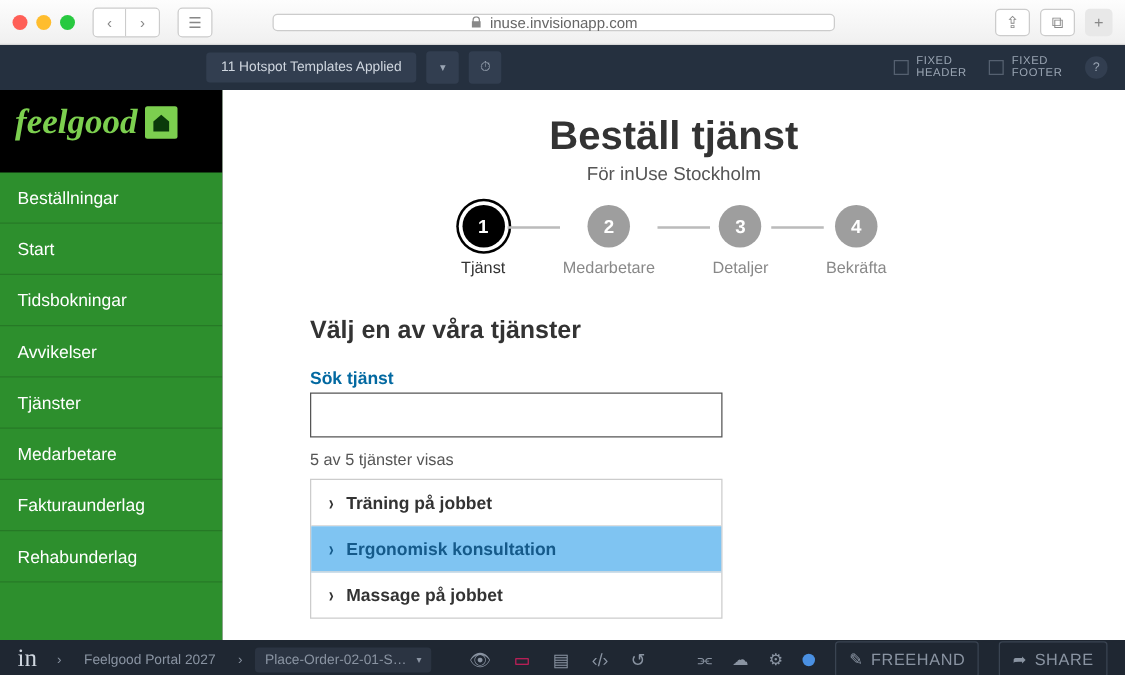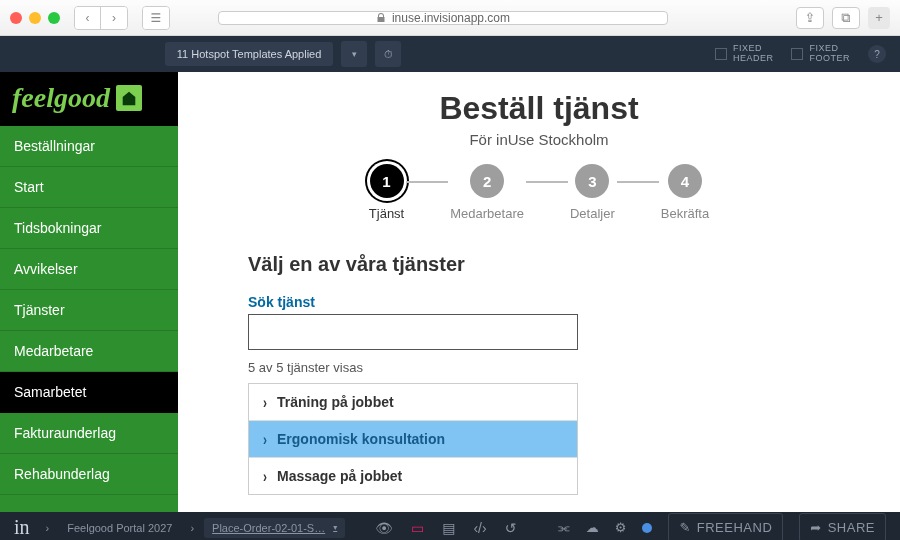--- a/index.html
+++ b/index.html
@@ -25,21 +25,21 @@
   .inv-pill { background:#323e50; padding:6px 12px; border-radius:3px; color:#cfd6df; font-size:11px;}
   .inv-sq { width:26px; height:26px; background:#323e50; border-radius:3px; display:flex; align-items:center; justify-content:center;}
   .inv-right { display:flex; align-items:center; gap:18px; margin-left:auto;}
   .inv-toggle { display:flex; align-items:center; gap:6px; font-size:9px; line-height:1.1; letter-spacing:0.5px;}
   .inv-toggle .box{ width:12px; height:12px; border:1px solid #556070; }
   .inv-help{ width:18px;height:18px;border-radius:50%;background:#323e50;display:flex;align-items:center;justify-content:center;font-size:10px;}
 
   
   .app { display:flex; height:440px; background:#000; }
   .sidebar { width:178px; background:#2d8f2d; display:flex; flex-direction:column; }
-  .logo-box { background:#000; padding:10px 12px 12px; }
+  .logo-box { background:#000; padding:10px 12px 24px; }
   .logo { font-family: Georgia, 'Times New Roman', serif; font-style:italic; font-weight:700; font-size:28px; color:#7ccf4f; display:flex; align-items:center; gap:6px;}
   .logo .house{ width:26px;height:26px; background:#7ccf4f; display:flex; align-items:center; justify-content:center; border-radius:2px;}
   .nav-item { padding:12px 14px; color:#fff; font-size:14px; border-bottom:1px solid rgba(0,0,0,0.15); cursor:pointer;}
   .nav-item.active { background:#000; }
   
   .content { flex:1; background:#fff; padding:18px 70px 0 70px; overflow:hidden;}
   .title { font-size:32px; font-weight:700; color:#333; text-align:center; }
   .subtitle { text-align:center; color:#555; font-size:15px; margin-top:4px; }
   
   .stepper { display:flex; align-items:center; justify-content:center; gap:0; margin-top:16px; }
@@ -58,21 +58,21 @@
   .svc-list { width:330px; margin-top:8px; border:1px solid #ccc;}
   .svc-item { padding:10px 14px; font-size:14px; font-weight:700; color:#333; border-bottom:1px solid #ddd; display:flex; align-items:center; gap:10px; cursor:pointer;}
   .svc-item:last-child{border-bottom:none;}
   .svc-item.sel { background:#7fc4f2; color:#155a8a;}
   .svc-item .chev { font-size:12px; transform:scaleY(1.4);}
 
   
   .inv-bottom { height:31px; background:#1f2732; display:flex; align-items:center; padding:0 14px; color:#8a94a2; font-size:11px; gap:10px;}
   .inv-logo { font-family: 'Brush Script MT', cursive; font-size:20px; color:#cfd6df; margin-right:6px;}
   .crumb { display:flex; align-items:center; gap:4px; padding:4px 8px; border-radius:3px;}
-  .crumb.box{ background:#2b3442;text-decoration:underline;}
+  .crumb.box{ background:#2b3442;}
   .inv-bottom .icons { display:flex; gap:18px; margin-left:20px; align-items:center;}
   .inv-bottom .icons span{ font-size:14px; color:#8a94a2; cursor:pointer;}
   .inv-bottom .icons span.active{ color:#e91e63;}
   .inv-bottom .right-icons{ margin-left:auto; display:flex; gap:16px; align-items:center;}
   .inv-bottom .right-icons span{ font-size:13px; cursor:pointer;}
   .blue-dot{width:10px;height:10px;border-radius:50%;background:#4a90e2;}
   .btn-outline{ border:1px solid #3a4452; padding:6px 10px; border-radius:3px; font-size:10px; letter-spacing:0.5px; display:flex; align-items:center; gap:6px;}
 </style>
 </head>
 <body>
@@ -140,21 +140,20 @@
         </span>
       </div>
     </div>
     <div id="nav">
         <div class="nav-item">Beställningar</div>
         <div class="nav-item">Start</div>
         <div class="nav-item">Tidsbokningar</div>
         <div class="nav-item">Avvikelser</div>
         <div class="nav-item">Tjänster</div>
         <div class="nav-item">Medarbetare</div>
-        <div class="nav-item active">Samarbetet</div>
         <div class="nav-item">Fakturaunderlag</div>
         <div class="nav-item">Rehabunderlag</div>
       </div>
   </div>
 
   <div class="content">
     <div class="title">Beställ tjänst</div>
     <div class="subtitle">För inUse Stockholm</div>
     <div class="stepper" id="stepper">
         <div class="step active">

